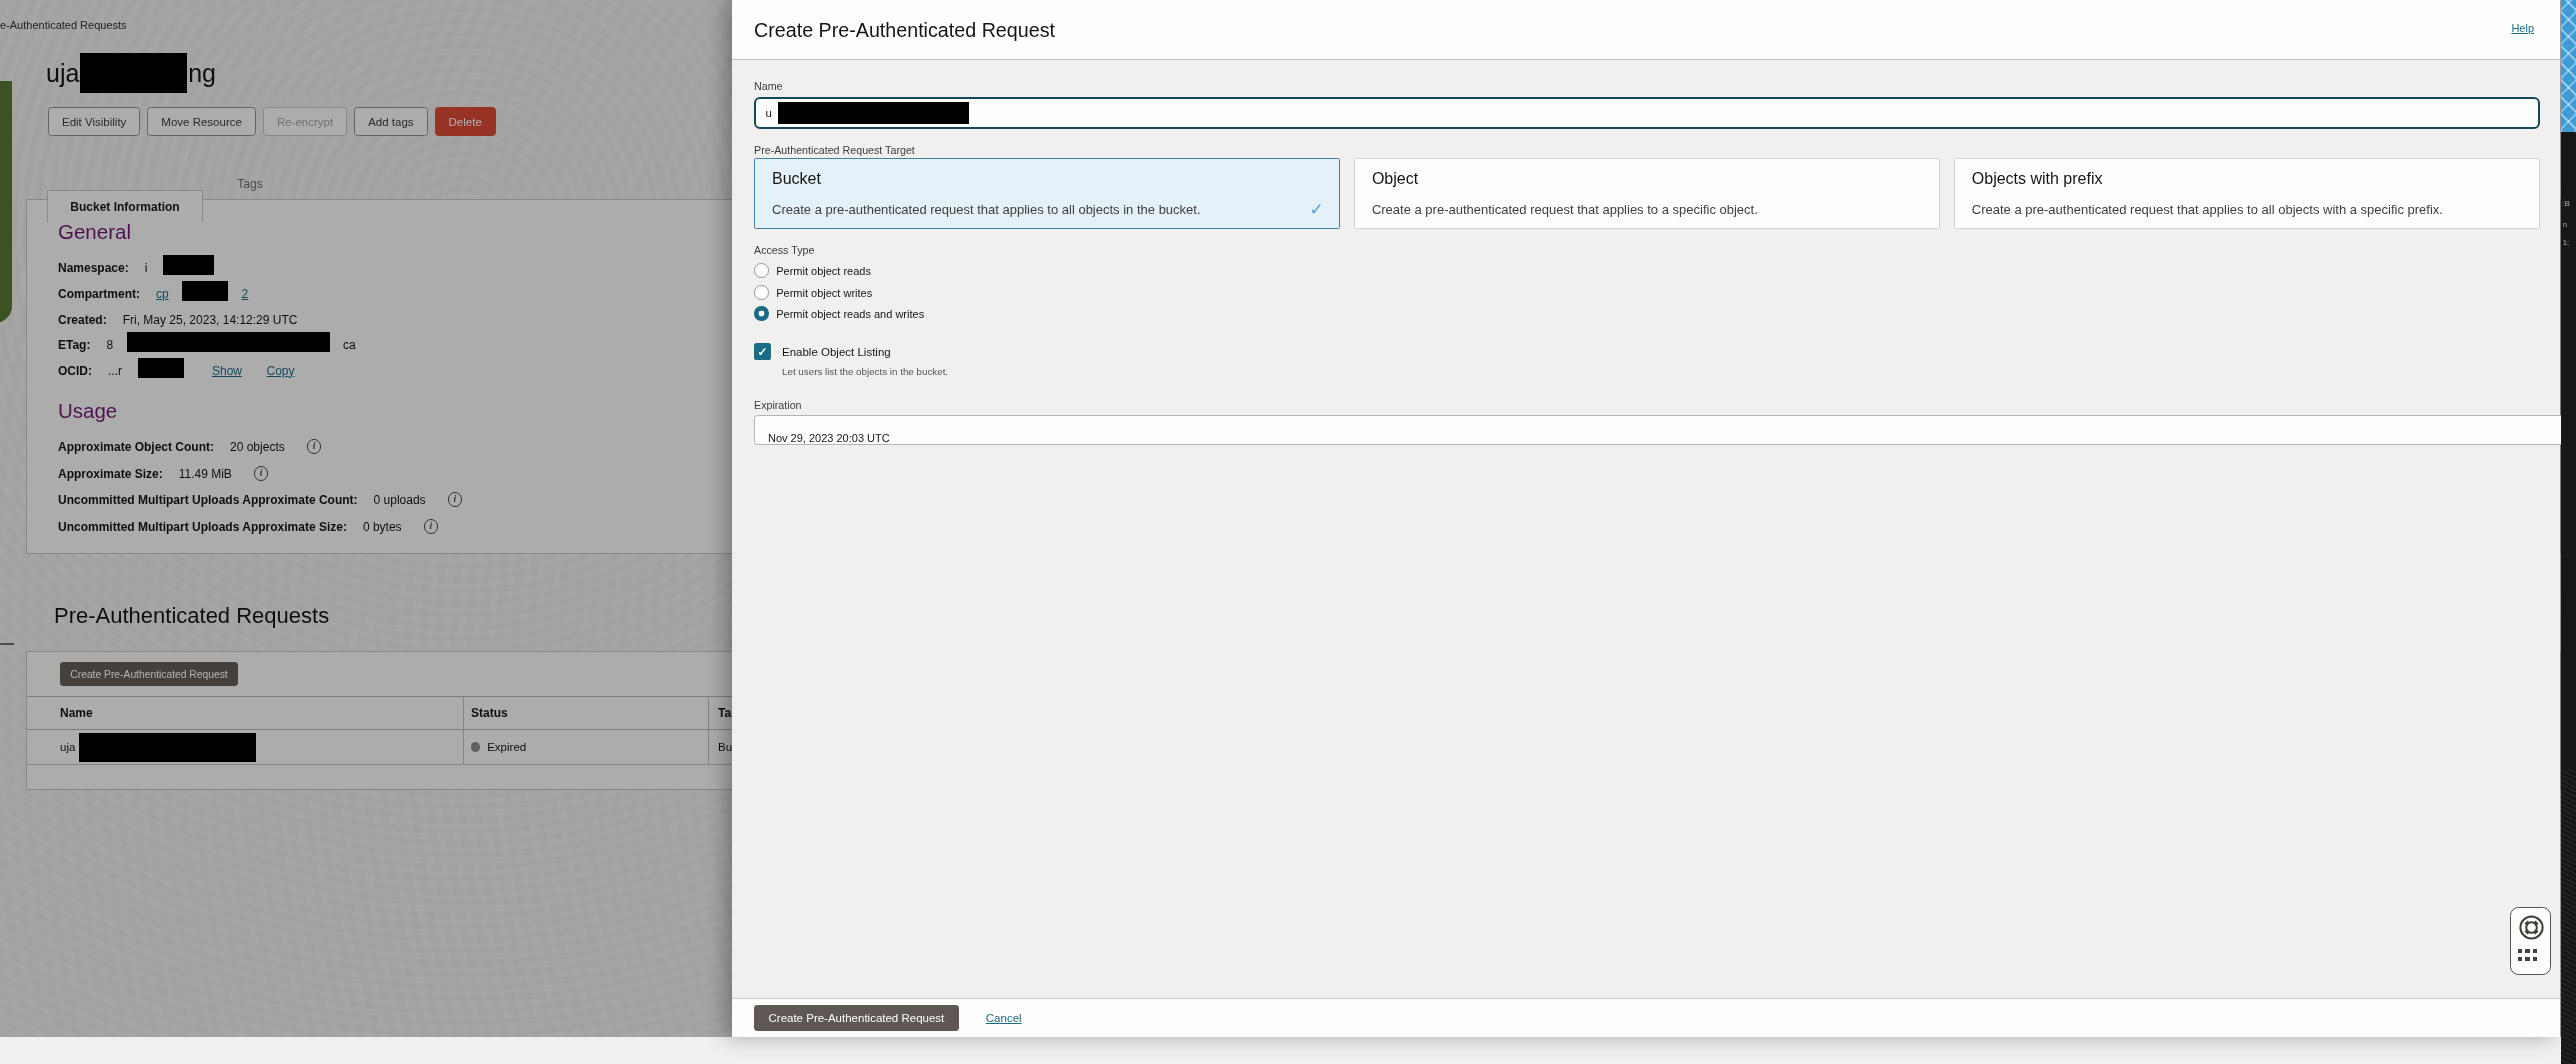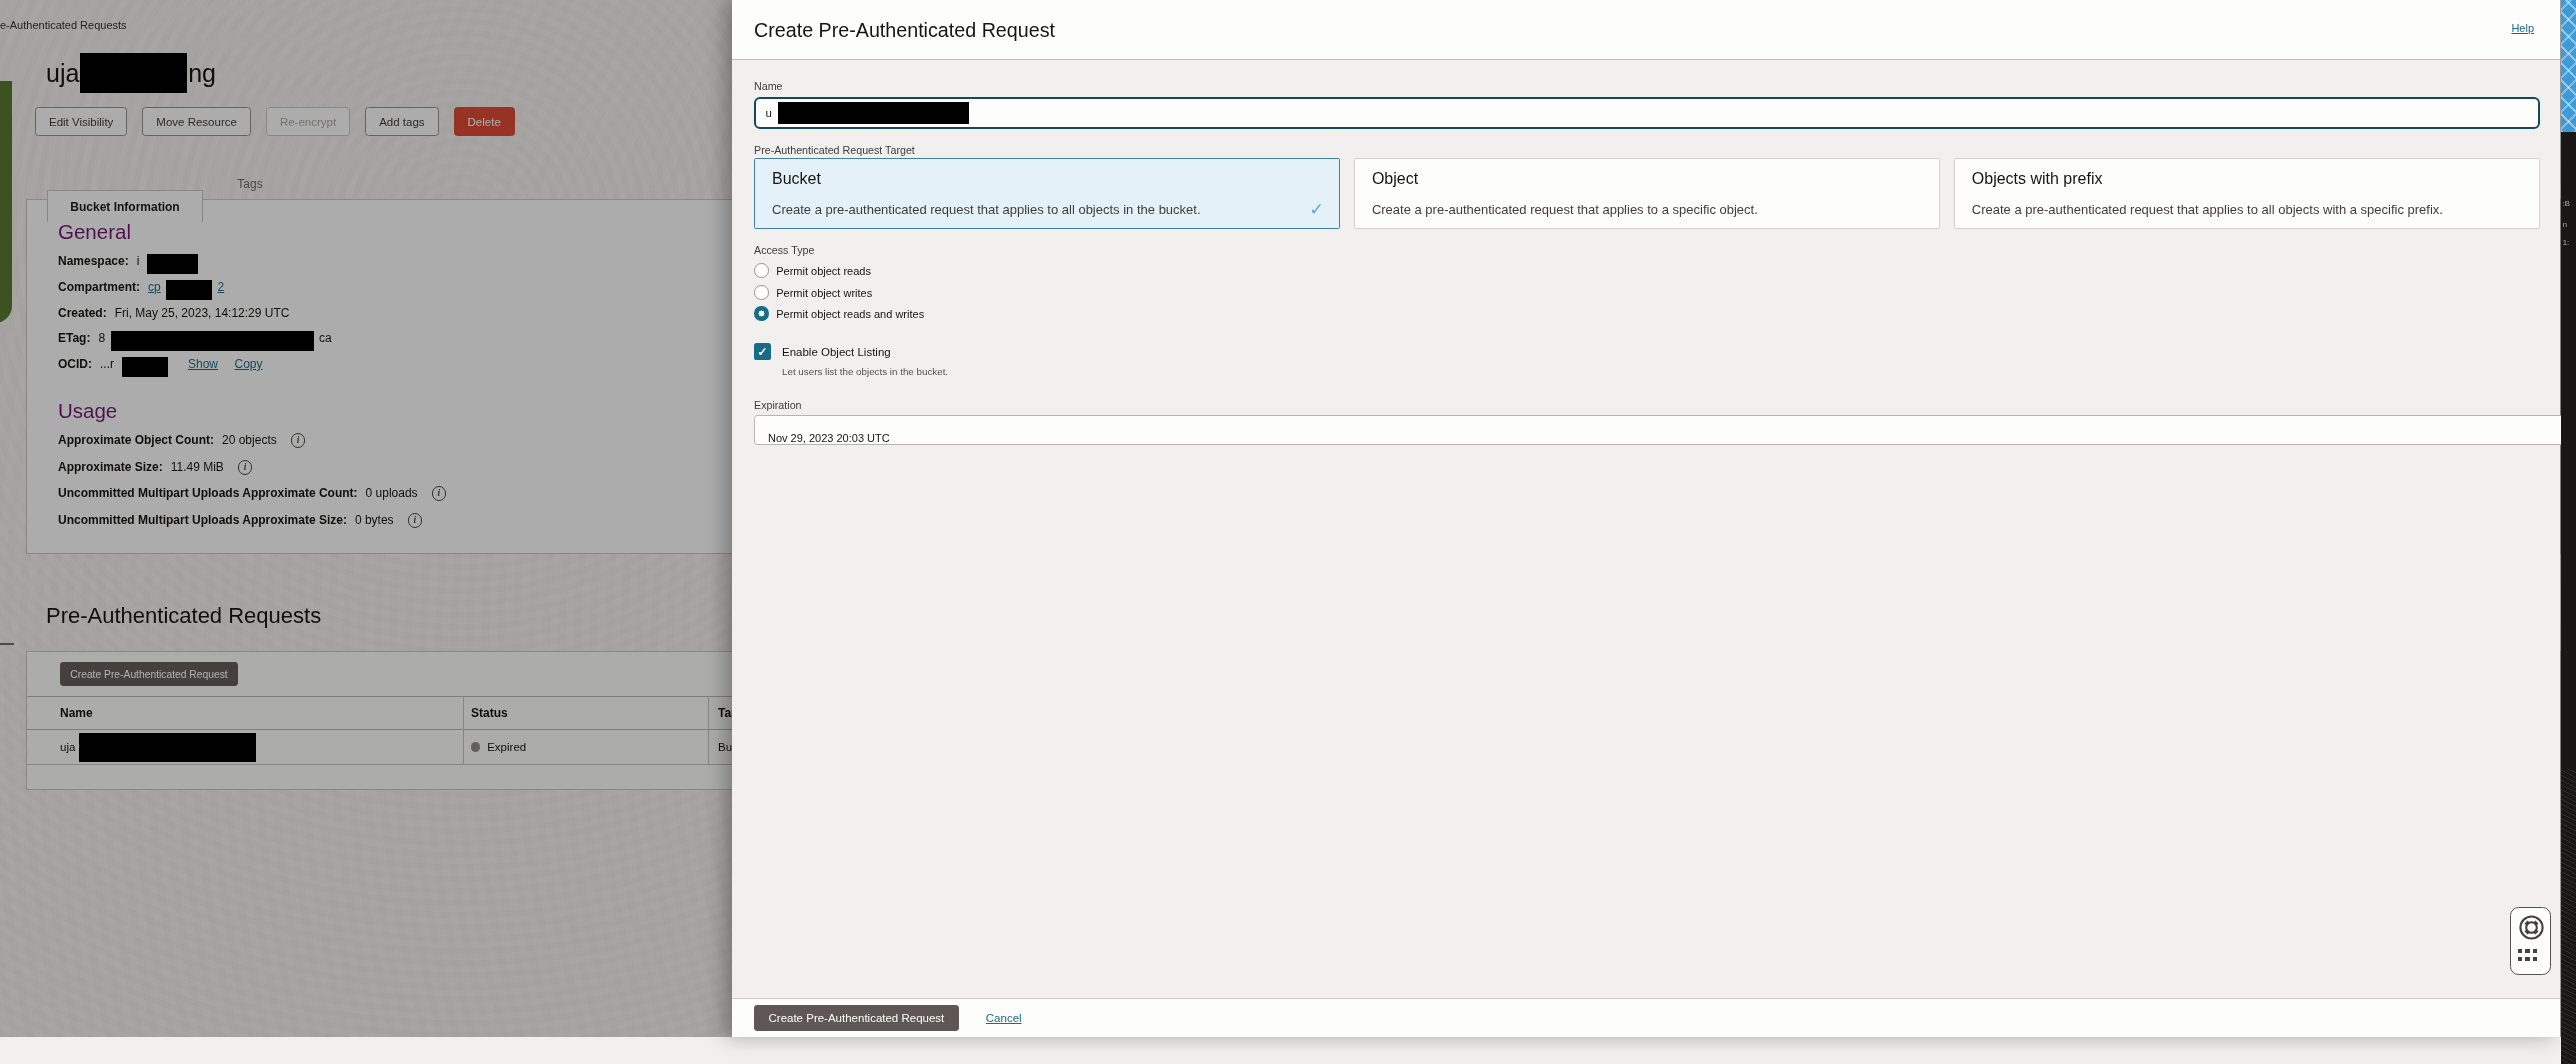--- a/index.html
+++ b/index.html
@@ -17,47 +17,47 @@
   .breadcrumb { position:absolute; left:0; top:19px; font-size:11px; color:#34322f; }
   .green-blob { position:absolute; left:-5.1px; top:81px; width:17px; height:242px;
                 background:#57772f; border-bottom-right-radius:19px; }
   .left-tick { position:absolute; left:0; top:643px; width:13.7px; height:1.7px; background:#6f6d6a; }
 
   .page-title { position:absolute; left:46px; top:53px; font-size:25px; font-weight:400; color:#161513;
                 display:flex; align-items:center; }
   .redact { background:#000; display:inline-block; vertical-align:middle; }
   .r-title { width:107px; height:40px; margin:0 0.9px; }
 
-  .actions { position:absolute; left:35px; top:107px; display:flex; gap:15px; }
+  .actions { position:absolute; left:48px; top:107px; display:flex; gap:7px; }
   .btn { height:29px; padding:0 13px; font-size:11.5px; font-family:inherit; color:#3f3b37;
          background:#fbfaf9; border:0.9px solid #94908b; border-radius:3.4px; display:flex; align-items:center; }
   .btn.disabled { color:#a7a39e; border-color:#c9c6c2; }
   .btn.danger { background:#d94b36; border-color:#d94b36; color:#fff; }
 
   
   .tab { position:absolute; top:168px; height:32px; display:flex; align-items:center; justify-content:center;
          font-size:12px; }
   .tab.active { left:47px; width:156px; background:#fbfaf9; border:0.9px solid #c9c6c2; border-bottom:none;
                 color:#1d1c1a; font-weight:700; z-index:2;margin-top:22px; }
   .tab.inactive { left:203px; width:94px; color:#6d6a66; }
   .info-card { position:absolute; left:26px; top:199px; width:2535px; height:355px;
                background:#fbfaf9; border:0.9px solid #c9c6c2; }
   .sec-h { font-size:20.5px; font-weight:400; color:#701a75; }
   .g-head { position:absolute; left:31px; top:19.7px; }
-  .detail { position:absolute; left:31px; height:20.5px; font-size:12px; display:flex; align-items:flex-start; gap:8px; }
+  .detail { position:absolute; left:31px; height:20.5px; font-size:12px; display:flex; align-items:flex-end; gap:16px; }
   .detail b { font-weight:700; }
   .lnk { color:#1c6b85; text-decoration:underline; cursor:pointer; }
   .r-inline { height:19.7px; vertical-align:middle; }
   .u-head { position:absolute; left:31px; top:199px; }
   .info-i { width:14.5px; height:14.5px; border:1.2px solid #4c4945; border-radius:50%; display:inline-flex;
             align-items:center; justify-content:center; font:italic 700 9.4px "Liberation Serif", serif;
             color:#4c4945; margin-left:6px; }
 
   
-  .par-h { position:absolute; left:46px; top:603px; font-size:22px; font-weight:400; }
+  .par-h { position:absolute; left:54px; top:603px; font-size:22px; font-weight:400; }
   .par-card { position:absolute; left:26px; top:651px; width:2535px; height:139px;
               background:#faf9f8; border:0.9px solid #c9c6c2; }
   .par-btn { position:absolute; left:33px; top:10.3px; height:24px; padding:0 10.3px; font-size:10.3px;
              font-family:inherit; color:#fff; background:#655d58; border:none; border-radius:3.4px; }
   .thead { position:absolute; left:0; top:44px; width:100%; height:34px;
            border-top:0.9px solid #b9b6b2; border-bottom:0.9px solid #b9b6b2; font-size:12px; font-weight:700; }
   .tr { position:absolute; left:0; top:78px; width:100%; height:35px; border-bottom:0.9px solid #c5c2be;
         font-size:11.5px; }
   .c-name { position:absolute; left:33px; top:0; height:100%; display:flex; align-items:center; gap:3.4px; }
   .c-status { position:absolute; left:444px; top:0; height:100%; display:flex; align-items:center; gap:6.8px; }

